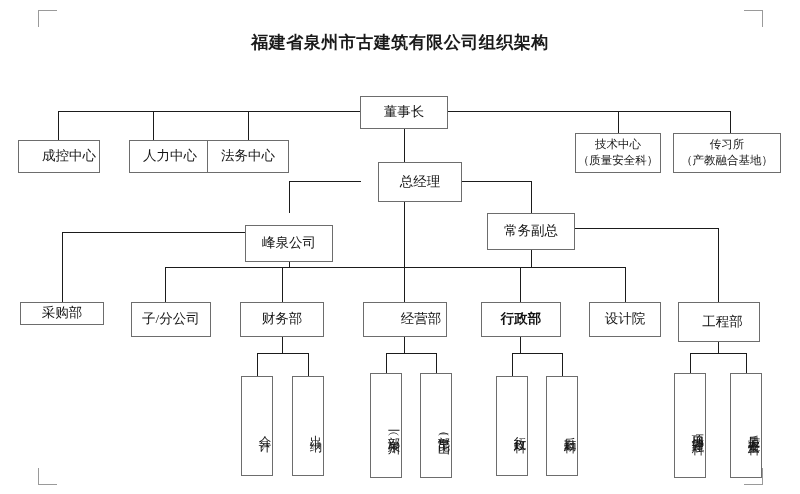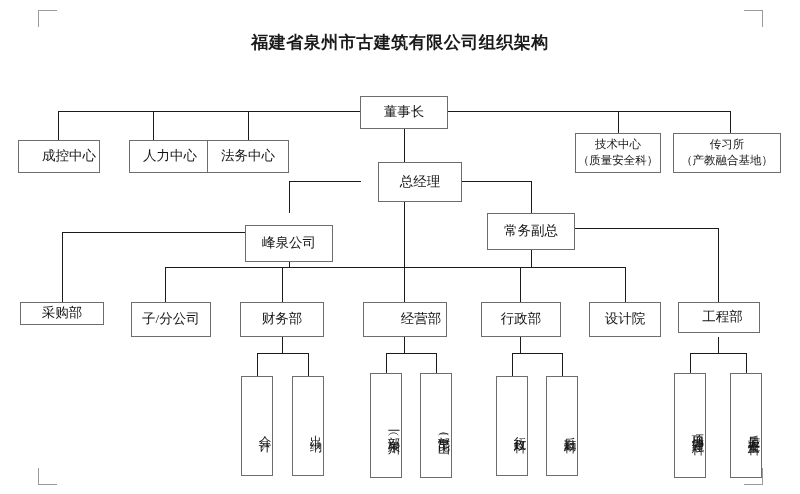--- a/index.html
+++ b/index.html
@@ -200,29 +200,29 @@
   </div>
 
   <div class="node" style="left:240px; top:302px; width:84px; height:35px;">
     <span>财务部</span>
   </div>
 
   <div class="node" style="left:363px; top:302px; width:84px; height:35px;padding-left:32px;">
     <span>经营部</span>
   </div>
 
-  <div class="node" style="left:481px; top:302px; width:80px; height:35px;">
+  <div class="node" style="left:481px; top:302px; width:80px; height:35px;font-weight:bold;">
     <span>行政部</span>
   </div>
 
   <div class="node" style="left:589px; top:302px; width:72px; height:35px;">
     <span>设计院</span>
   </div>
 
-  <div class="node" style="left:678px; top:302px; width:82px; height:31px;padding-left:7px;">
+  <div class="node" style="left:678px; top:302px; width:82px; height:40px;padding-left:7px;">
     <span>工程部</span>
   </div>
 
   <div class="node vertical" style="left:241px; top:376px; width:32px; height:100px;">
     <span>会计</span>
   </div>
 
   <div class="node vertical" style="left:292px; top:376px; width:32px; height:100px;">
     <span>出纳</span>
   </div>

